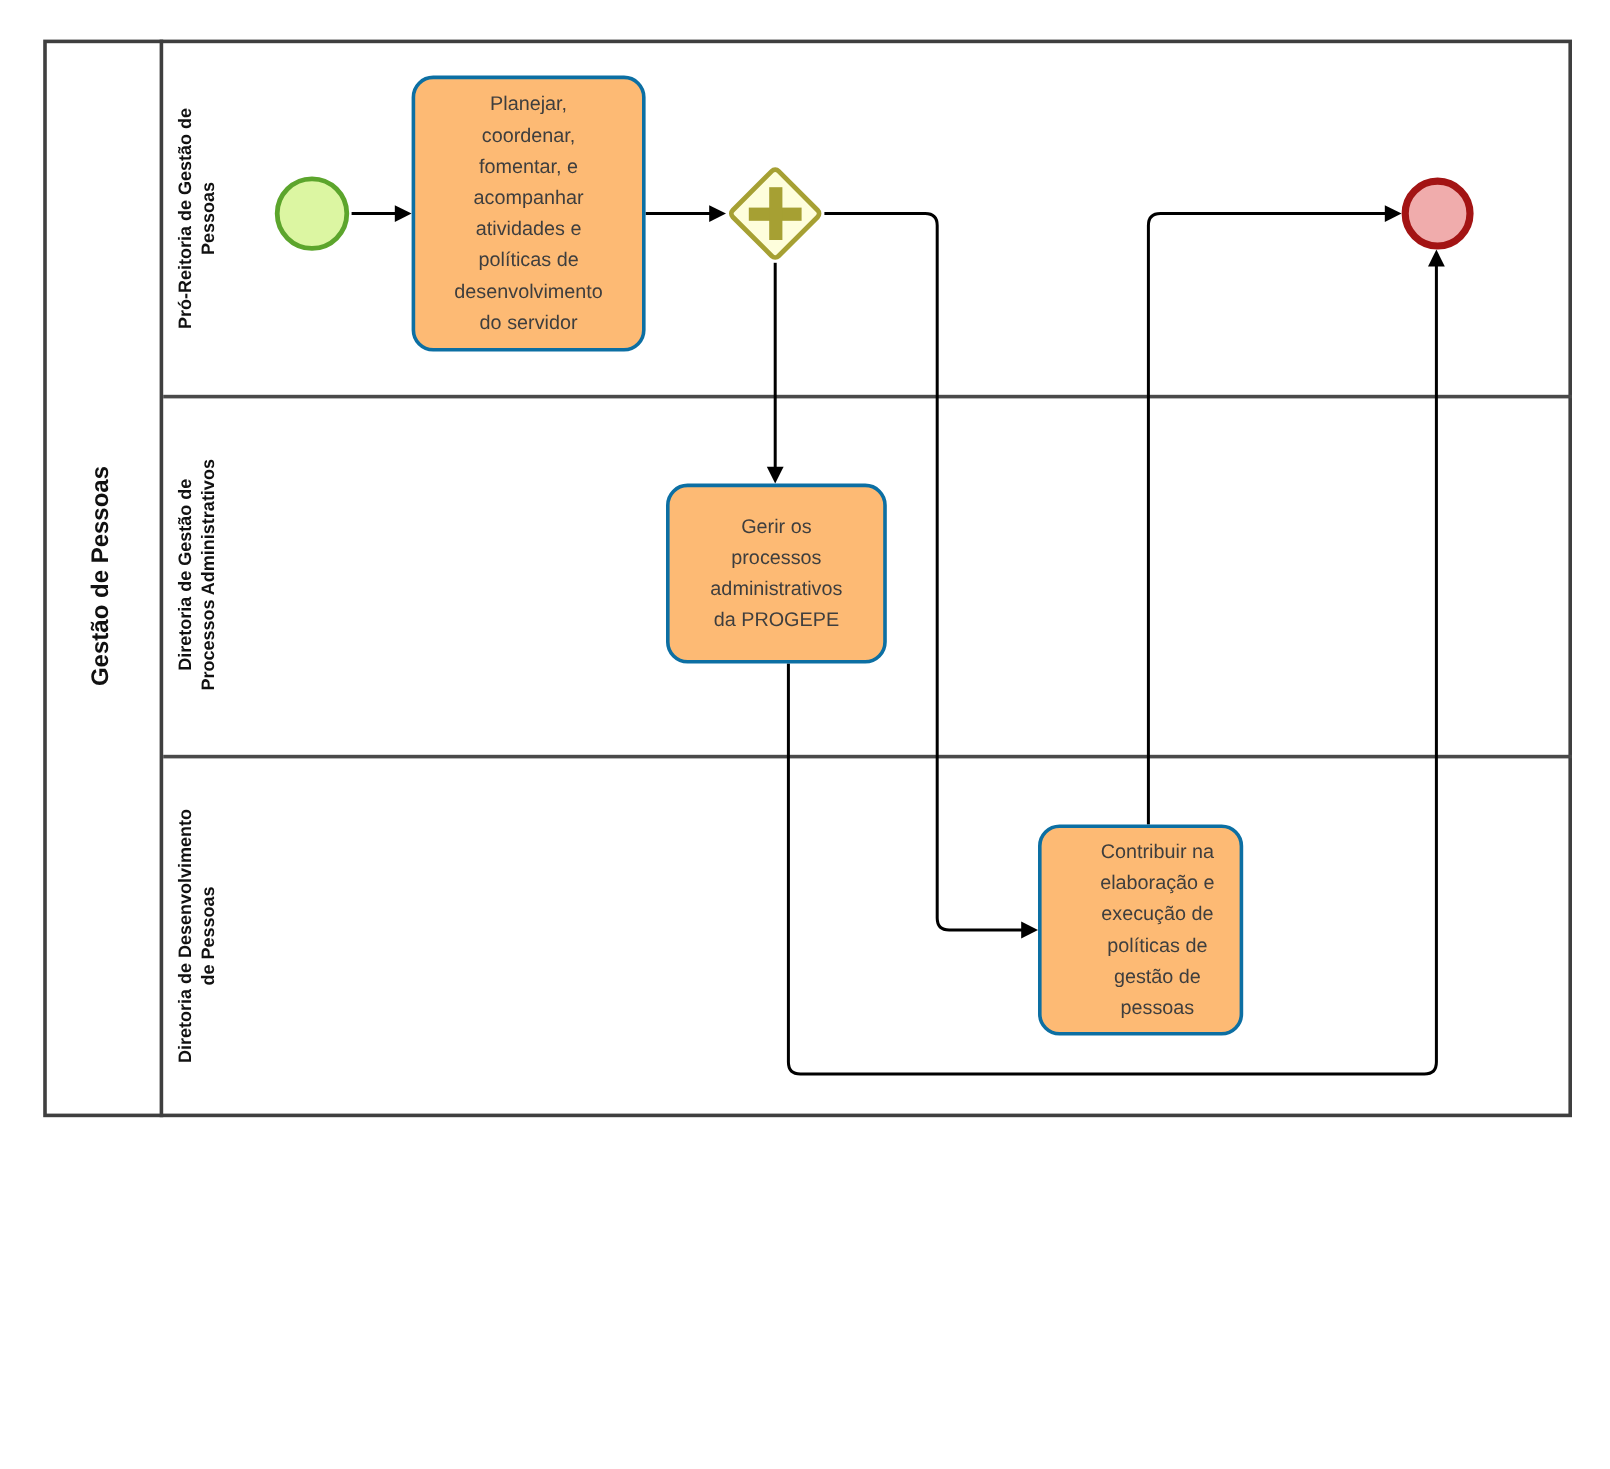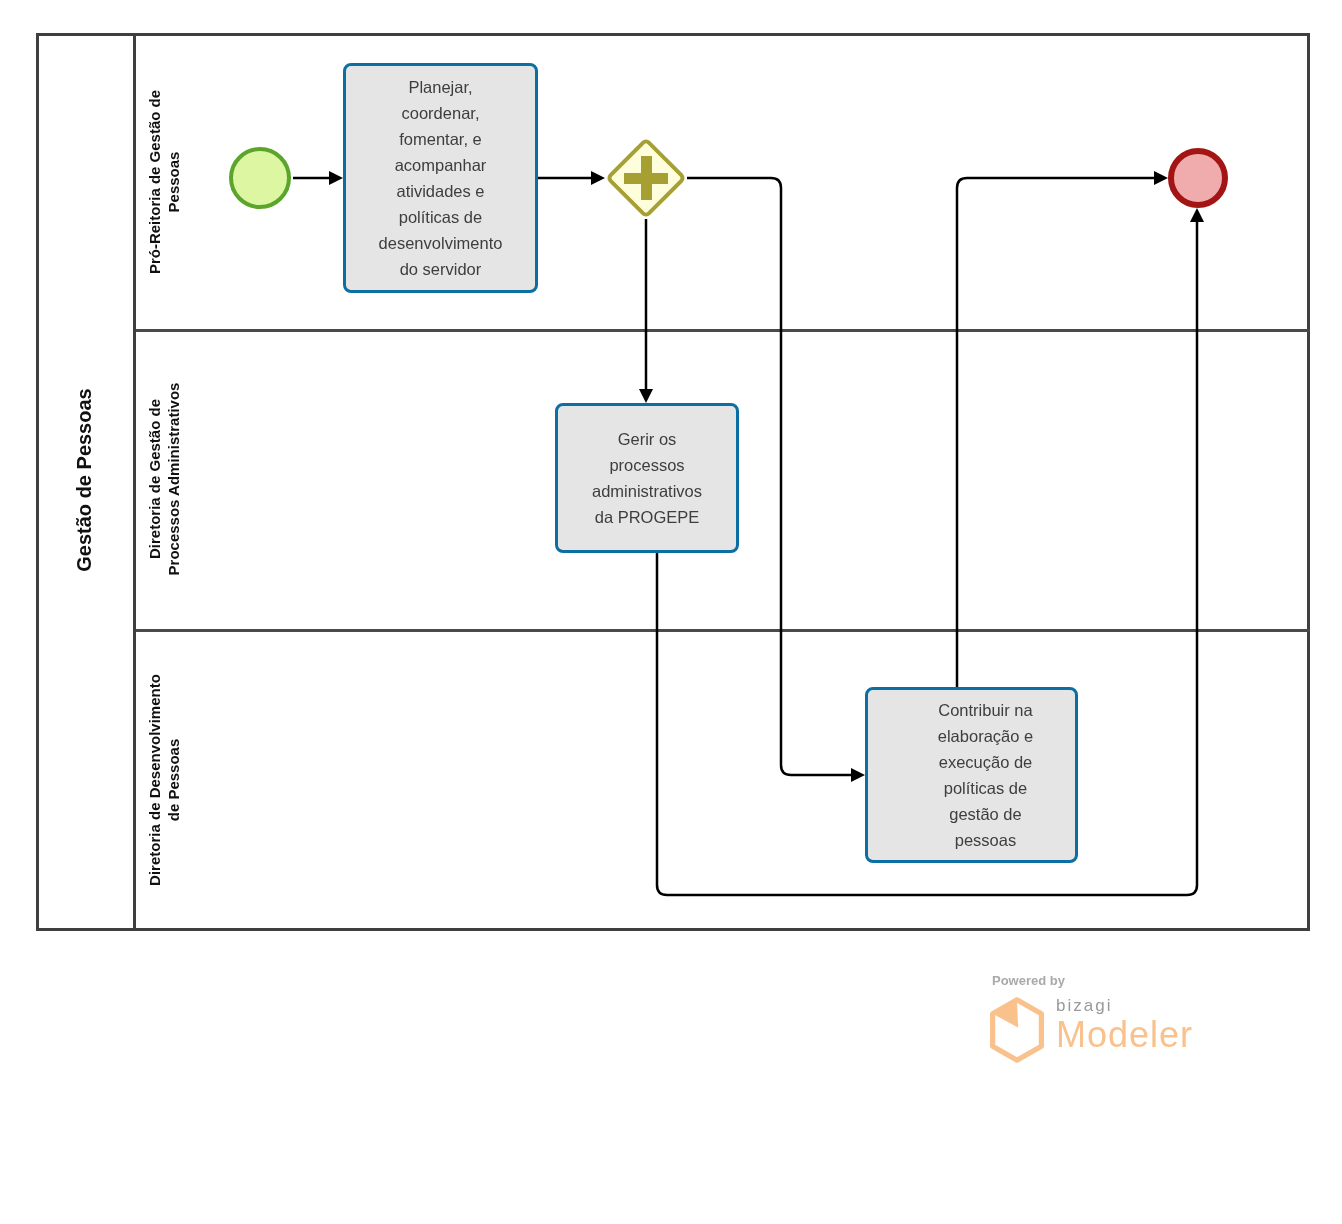--- a/index.html
+++ b/index.html
@@ -28,28 +28,28 @@
   }
   .pool-title { left:-66px; top:468px; font-size:20px; line-height:24px; }
   .lane-label { font-size:15px; line-height:19px; }
   .lane-label.l1 { left:14px; top:163px; }
   .lane-label.l2 { left:14px; top:460px; }
   .lane-label.l3 { left:14px; top:761px; }
 
   
   .task {
     position:absolute; box-sizing:border-box;
-    background:#e5e5e5; border:3px solid #0c6fa3; border-radius:8px;
+    background:#fdba74; border:3px solid #0c6fa3; border-radius:18px;
     display:flex; align-items:center; justify-content:center;
     color:#3e3e3e; font-size:16.5px; line-height:26px; text-align:center;
   }
   .task-text { white-space:pre-line; }
   .task.t1 { left:343px; top:63px;  width:195px; height:230px; }
   .task.t2 { left:555px; top:403px; width:184px; height:150px;align-items:center; }
-  .task.t3 { left:865px; top:687px; width:213px; height:176px;padding-left:28px; }
+  .task.t3 { left:865px; top:687px; width:171px; height:176px;padding-left:28px; }
 
   .event { position:absolute; box-sizing:border-box; border-radius:50%; }
   .event.start {
     left:229px; top:147px; width:62px; height:62px;
     background:#dcf6a2; border:4px solid #5ca52c;
   }
   .event.end {
     left:1168px; top:148px; width:60px; height:60px;
     background:#f0acac; border:6px solid #a31414;
   }
@@ -145,27 +145,14 @@
     <div class="task-text">Contribuir na
 elaboração e
 execução de
 políticas de
 gestão de
 pessoas</div>
   </div>
 
   <div class="event end"></div>
 
-  <div class="branding">
-    <div class="powered-by">Powered by</div>
-    <div class="brand-row">
-      <svg class="brand-hex" viewBox="0 0 100 116">
-        <path d="M50 6 L92 30 L92 86 L50 110 L8 86 L8 30 Z" fill="none" stroke="#f9c18c" stroke-width="9" stroke-linejoin="round"></path>
-        <path d="M50 8 L10 31 L52 54 Z" fill="#f9c18c"></path>
-      </svg>
-      <div class="brand-texts">
-        <div class="brand-name">bizagi</div>
-        <div class="brand-product">Modeler</div>
-      </div>
-    </div>
-  </div>
 
 </div>
 
 </body></html>

